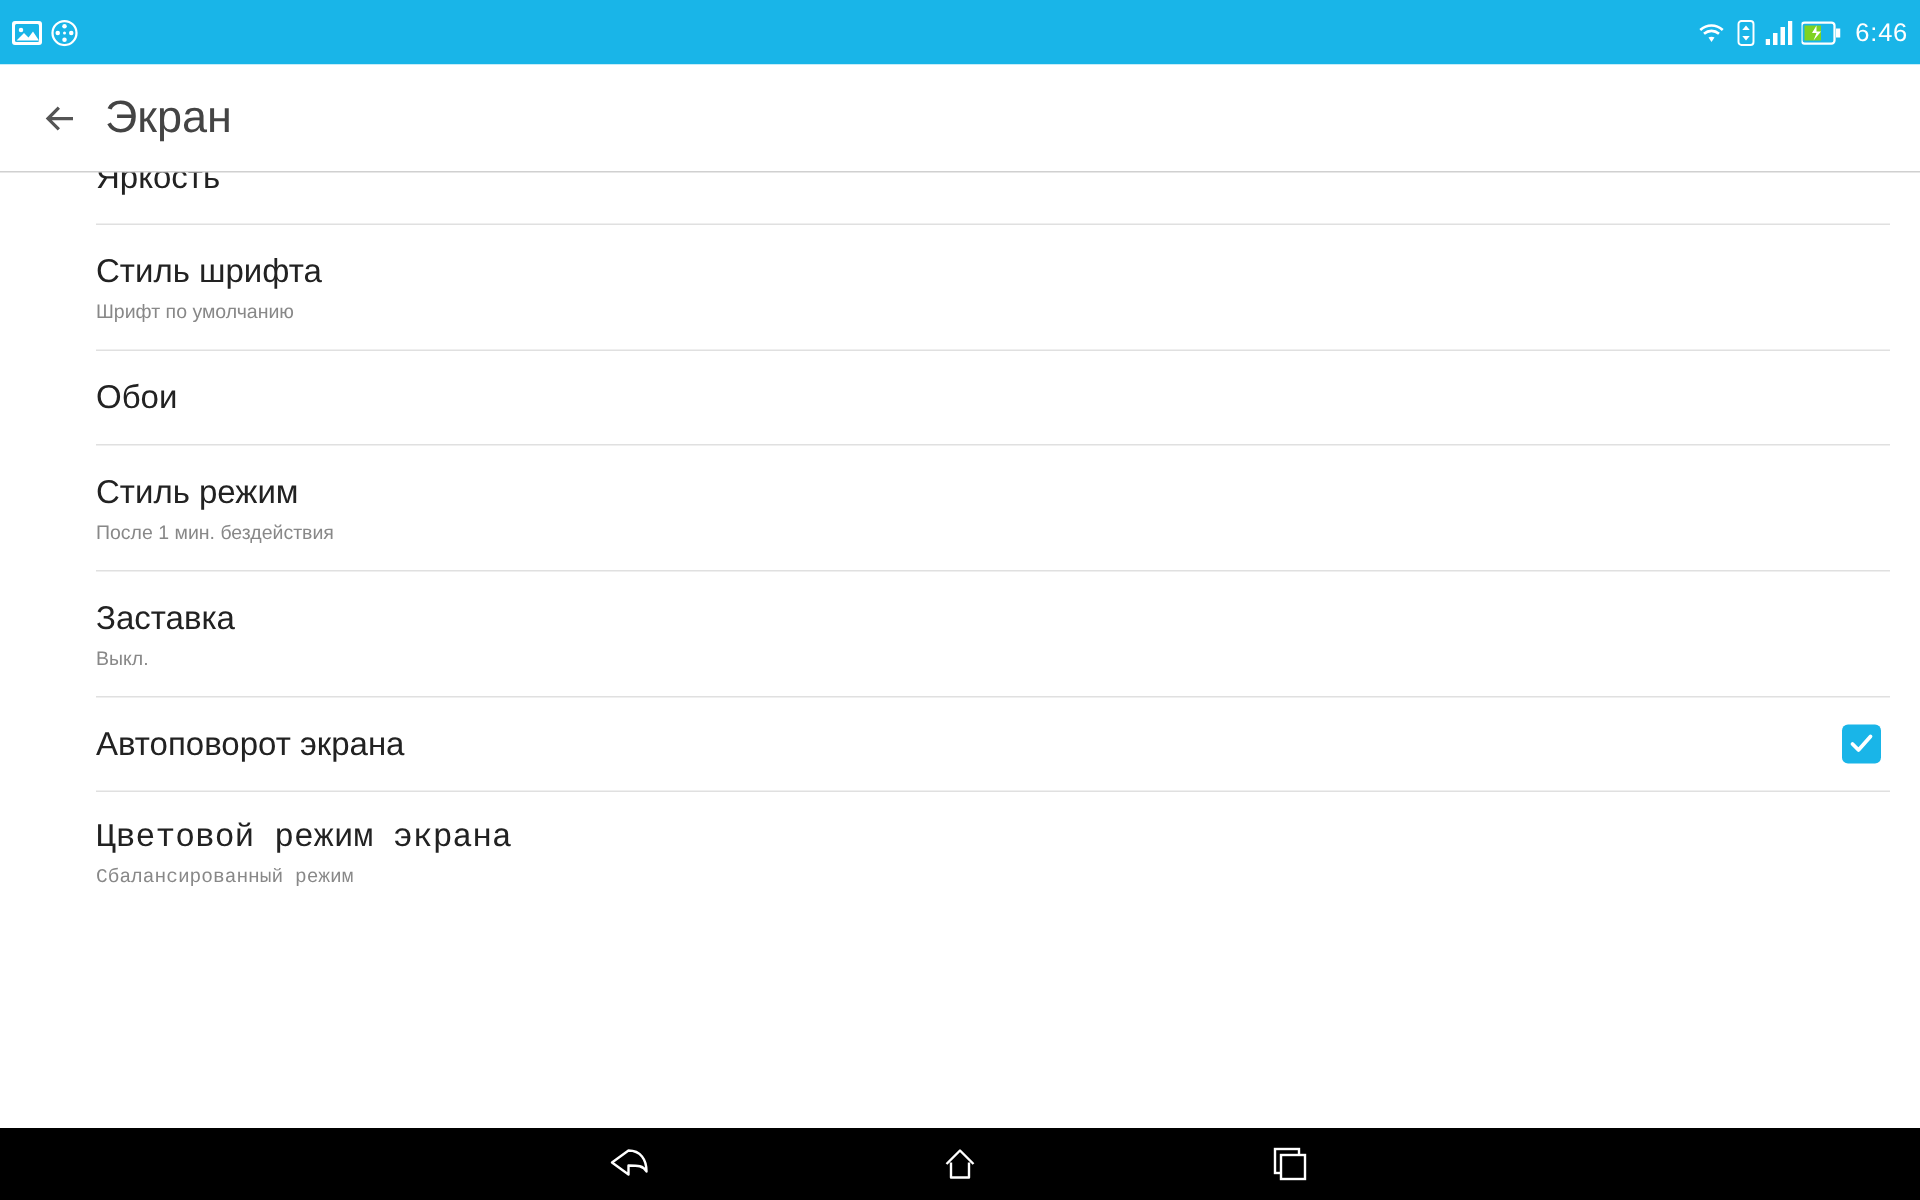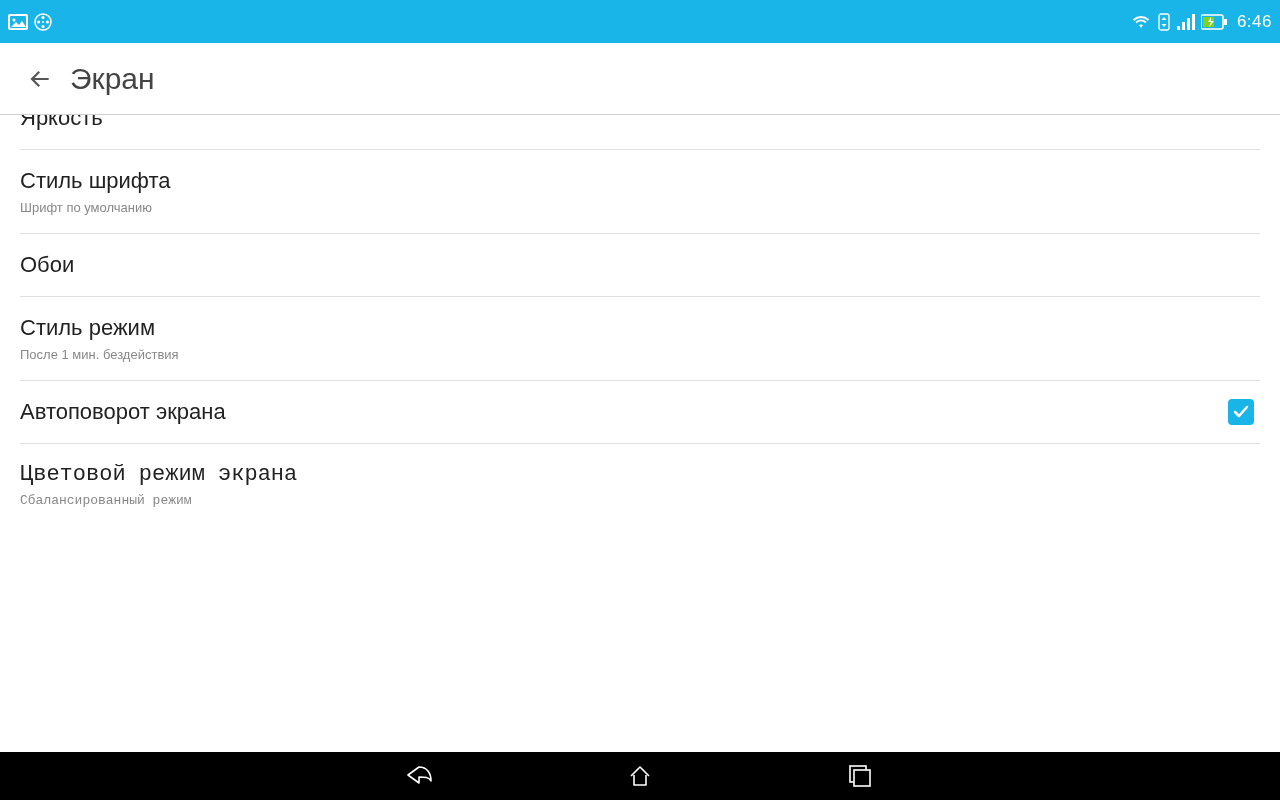--- a/index.html
+++ b/index.html
@@ -40,20 +40,21 @@
     height: calc(800px - 32px - 72px - 48px);
     overflow: hidden;
     padding: 0 20px;
   }
   .item {
     padding: 18px 0 18px 0;
     border-bottom: 1px solid #e0e0e0;
     display: flex;
     align-items: center;
     cursor: pointer;
+    margin-left: 44px;
   }
   .item-text { flex: 1; }
   .item-title { font-size: 22px; color: #222; }
   .item-sub { font-size: 13px; color: #888; margin-top: 6px; }
   .item.cut-top .item-title { margin-top: -10px; } 
   .checkbox {
     width: 26px; height: 26px;
     border-radius: 4px;
     display: flex; align-items: center; justify-content: center;
     margin-right: 6px;
@@ -166,20 +167,26 @@
     </div>
   </div>
 
   <div class="item">
     <div class="item-text">
       <div class="item-title">Стиль режим</div>
       <div class="item-sub">После 1 мин. бездействия</div>
     </div>
   </div>
 
+  <div class="item">
+    <div class="item-text">
+      <div class="item-title">Заставка</div>
+      <div class="item-sub">Выкл.</div>
+    </div>
+  </div>
 
   <div class="item">
     <div class="item-text">
       <div class="item-title">Автоповорот экрана</div>
     </div>
     <div class="checkbox checked">
       <svg width="18" height="18" viewBox="0 0 18 18">
           <path d="M3 9 L7 13 L15 4" stroke="#fff" stroke-width="2.5" fill="none" stroke-linecap="round" stroke-linejoin="round"></path>
         </svg>
     </div>

